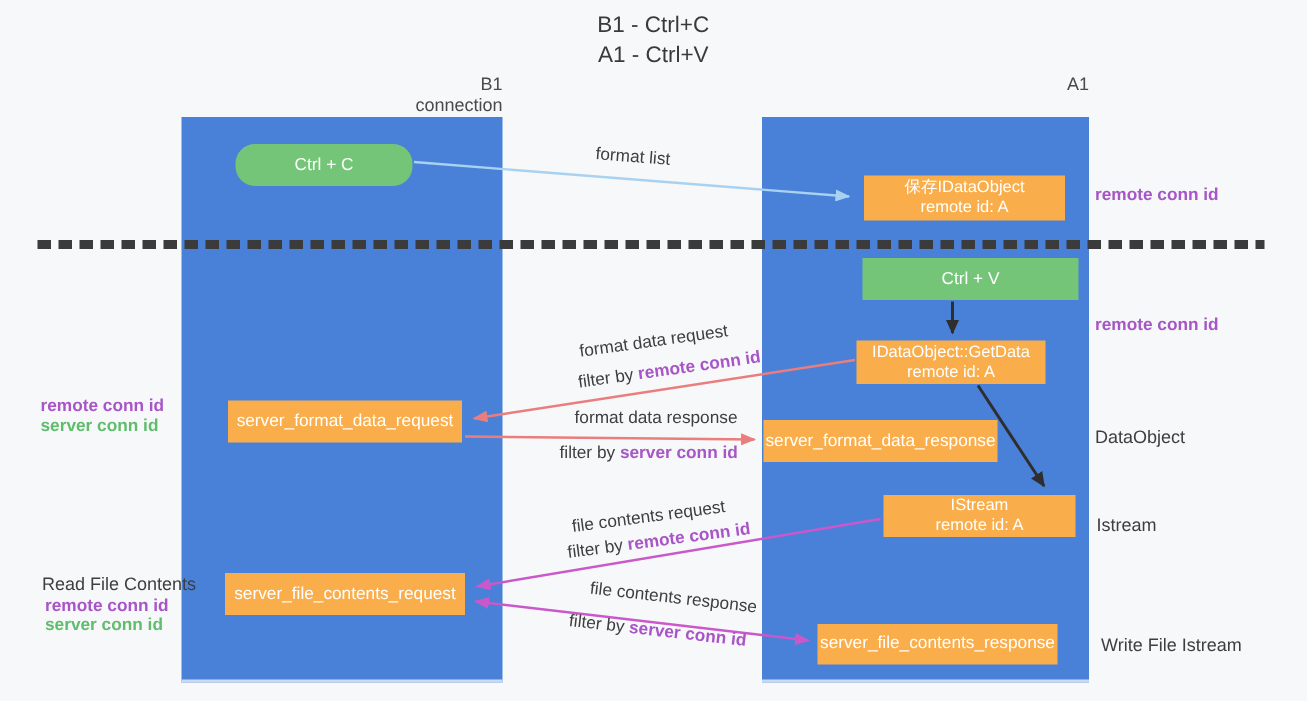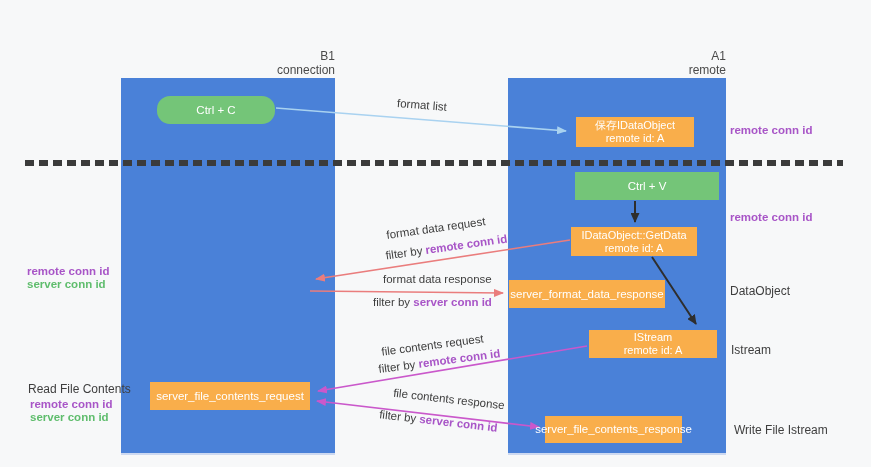--- a/index.html
+++ b/index.html
@@ -8,47 +8,50 @@
   .lane-header{position:absolute;top:49px;text-align:right;font-size:12px;line-height:14px;color:#4a4a4a;}
   .lane{position:absolute;top:78px;height:375px;background:#4a81d8;border-bottom:2px solid #cdd9f1;}
   .lane-b1{left:121px;width:214px;}
   .lane-a1{left:508px;width:218px;}
   svg.overlay{position:absolute;left:0;top:0;width:871px;height:467px;pointer-events:none;}
   .box{position:absolute;display:flex;flex-direction:column;align-items:center;justify-content:center;
        color:#ffffff;text-align:center;font-size:11px;line-height:13px;}
   .box.green{background:#74c578;}
   .box.orange{background:#f9ae4b;}
   .b-ctrl-c{left:157px;top:96px;width:118px;height:28px;font-size:11.5px;border-radius:13px;}
-  .b-save{left:576px;top:117px;width:118px;height:30px;}
+  .b-save{left:576px;top:117px;width:134px;height:30px;}
   .b-ctrl-v{left:575px;top:172px;width:144px;height:28px;font-size:11.5px;}
   .b-getdata{left:571px;top:227px;width:126px;height:29px;}
   .b-freq{left:152px;top:267px;width:156px;height:28px;font-size:11.5px;}
   .b-fresp{left:509px;top:280px;width:156px;height:28px;font-size:11.5px;text-align:center;}
   .b-istream{left:589px;top:330px;width:128px;height:28px;}
   .b-fcreq{left:150px;top:382px;width:160px;height:28px;font-size:11.5px;}
-  .b-fcresp{left:545px;top:416px;width:137px;height:27px;font-size:11.5px;}
+  .b-fcresp{left:545px;top:416px;width:160px;height:27px;font-size:11.5px;}
   .flabel{position:absolute;font-size:11.5px;color:#3e3e3e;white-space:nowrap;}
   .slabel{position:absolute;font-size:12px;color:#3e3e3e;white-space:nowrap;}
   .conn-purple{color:#a855c7;font-weight:bold;}
   .purple-bold{position:absolute;font-size:11.5px;font-weight:bold;color:#a855c7;white-space:nowrap;}
   .green-bold{position:absolute;font-size:11.5px;font-weight:bold;color:#5fbd6d;white-space:nowrap;}
 </style>
 </head>
 <body>
 
 <div class="canvas">
 
+  <div class="title">
+    <div>B1 - Ctrl+C</div>
+    <div>A1 - Ctrl+V</div>
+  </div>
 
   <div class="lane-header" style="left:121px;width:214px;">
     <div>B1</div>
     <div>connection</div>
   </div>
   <div class="lane-header" style="left:508px;width:218px;">
     <div>A1</div>
-    <div>remote</div>
   </div>
 
   <div class="lane lane-b1"></div>
   <div class="lane lane-a1"></div>
 
   <svg class="overlay" viewBox="0 0 871 467">
     <defs>
       <marker id="mk-blue" markerUnits="userSpaceOnUse" markerWidth="10" markerHeight="8" refX="9" refY="4" orient="auto">
           <path d="M0,0 L10,4 L0,8 Z" fill="#a9d2f0"></path>
         </marker>
@@ -81,20 +84,23 @@
   <div class="box orange b-save">
     <span>保存IDataObject</span>
     <span>remote id: A</span>
   </div>
   <div class="box green b-ctrl-v">
     <span>Ctrl + V</span>
   </div>
   <div class="box orange b-getdata">
     <span>IDataObject::GetData</span>
     <span>remote id: A</span>
+  </div>
+  <div class="box orange b-freq">
+    <span>server_format_data_request</span>
   </div>
   <div class="box orange b-fresp">
     <span>server_format_data_response</span>
   </div>
   <div class="box orange b-istream">
     <span>IStream</span>
     <span>remote id: A</span>
   </div>
   <div class="box orange b-fcreq">
     <span>server_file_contents_request</span>

